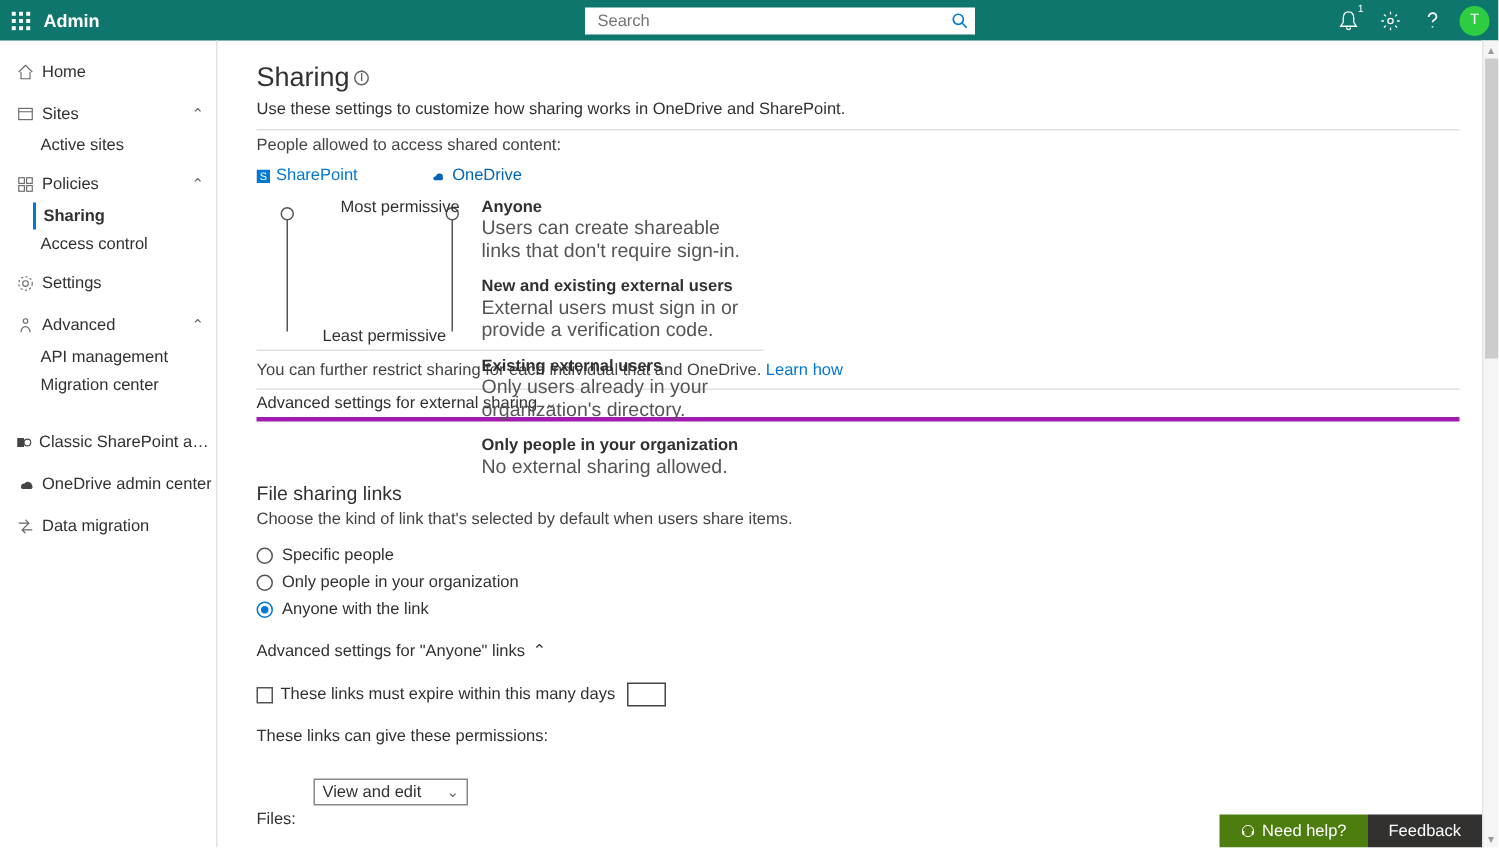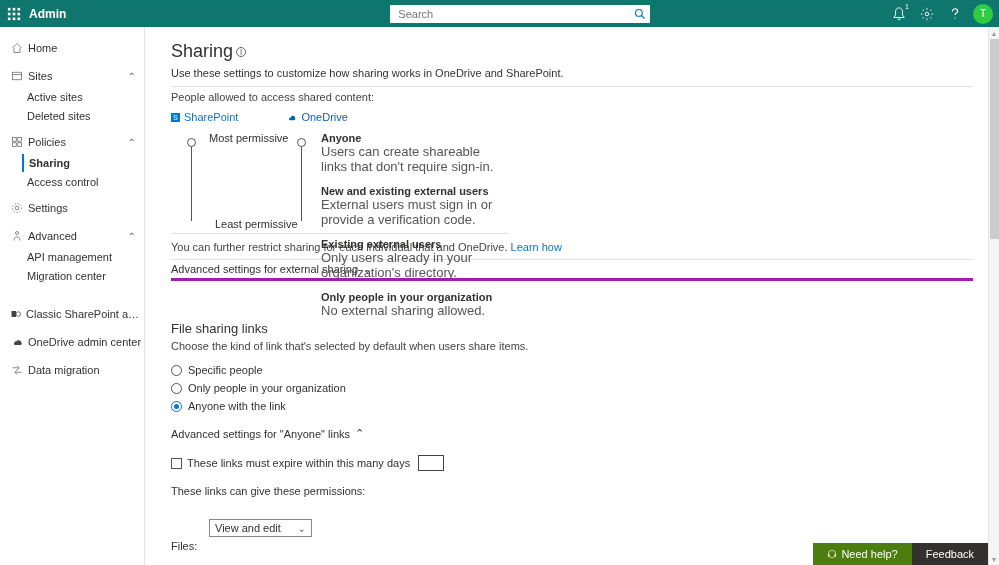--- a/index.html
+++ b/index.html
@@ -50,21 +50,21 @@
   .chip-sp { color: #0078d4; }
   .chip-od { color: #0364b8; }
   .chip .sq { width: 9px; height: 9px; }
   
   .extbox { border-bottom: 1px solid #e1e1e1; width: 338px; margin-top: 6px; padding-bottom: 8px; position: relative; }
   .sliders { display: flex; gap: 50px; padding: 6px 0 0 20px; }
   .slider { width: 60px; height: 90px; position: relative; font-size: 11px; }
   .slider .track { position: absolute; left: 0; top: 6px; width: 1px; height: 80px; background: #555; }
   .slider .knob { position: absolute; left: -4px; top: 3px; width: 9px; height: 9px; border-radius: 50%; border: 1px solid #555; background: #fff; }
   .slabel { font-size: 11px; color: #323130; position: absolute; }
-  .slabel.top { top: 3px; left: 38px; white-space: nowrap; }
+  .slabel.top { top: 3px; left: 56px; white-space: nowrap; }
   .slabel.bot { top: 89px; left: 44px; white-space: nowrap; }
   
   .levels { position: absolute; left: 150px; top: 3px; }
   .level { margin-bottom: 11px; }
   .level .lt { font-size: 11px; font-weight: 600; }
   .level .ld { font-size: 13px; color: #555; }
   
   .restrict { font-size: 11px; color: #444; margin-top: 7px; }
   .restrict a { color: #0078d4; text-decoration: none; cursor: pointer; }
   .advrow { border-top: 1px solid #e1e1e1; border-bottom: 3px solid #a21caf; margin-top: 6px; padding: 3px 0; font-size: 11px; color: #323130; display: flex; align-items: center; gap: 5px; cursor: pointer; }
@@ -163,21 +163,20 @@
       <span class="nicon">
           <svg width="12" height="12" viewBox="0 0 16 16">
             <rect x="2" y="3" width="12" height="10" fill="none" stroke="#666"></rect>
             <line x1="2" y1="6" x2="14" y2="6" stroke="#666"></line>
           </svg>
         </span>
       <span class="nlabel">Sites</span>
       <span class="chev">⌃</span>
     </div>
     <div class="navchild">Active sites</div>
-    <div class="navchild">Deleted sites</div>
     <div class="navgap"></div>
     <div class="navitem">
       <span class="nicon">
           <svg width="12" height="12" viewBox="0 0 16 16">
             <rect x="2" y="2" width="5" height="5" fill="none" stroke="#666"></rect>
             <rect x="9" y="2" width="5" height="5" fill="none" stroke="#666"></rect>
             <rect x="2" y="9" width="5" height="5" fill="none" stroke="#666"></rect>
             <rect x="9" y="9" width="5" height="5" fill="none" stroke="#666"></rect>
           </svg>
         </span>

